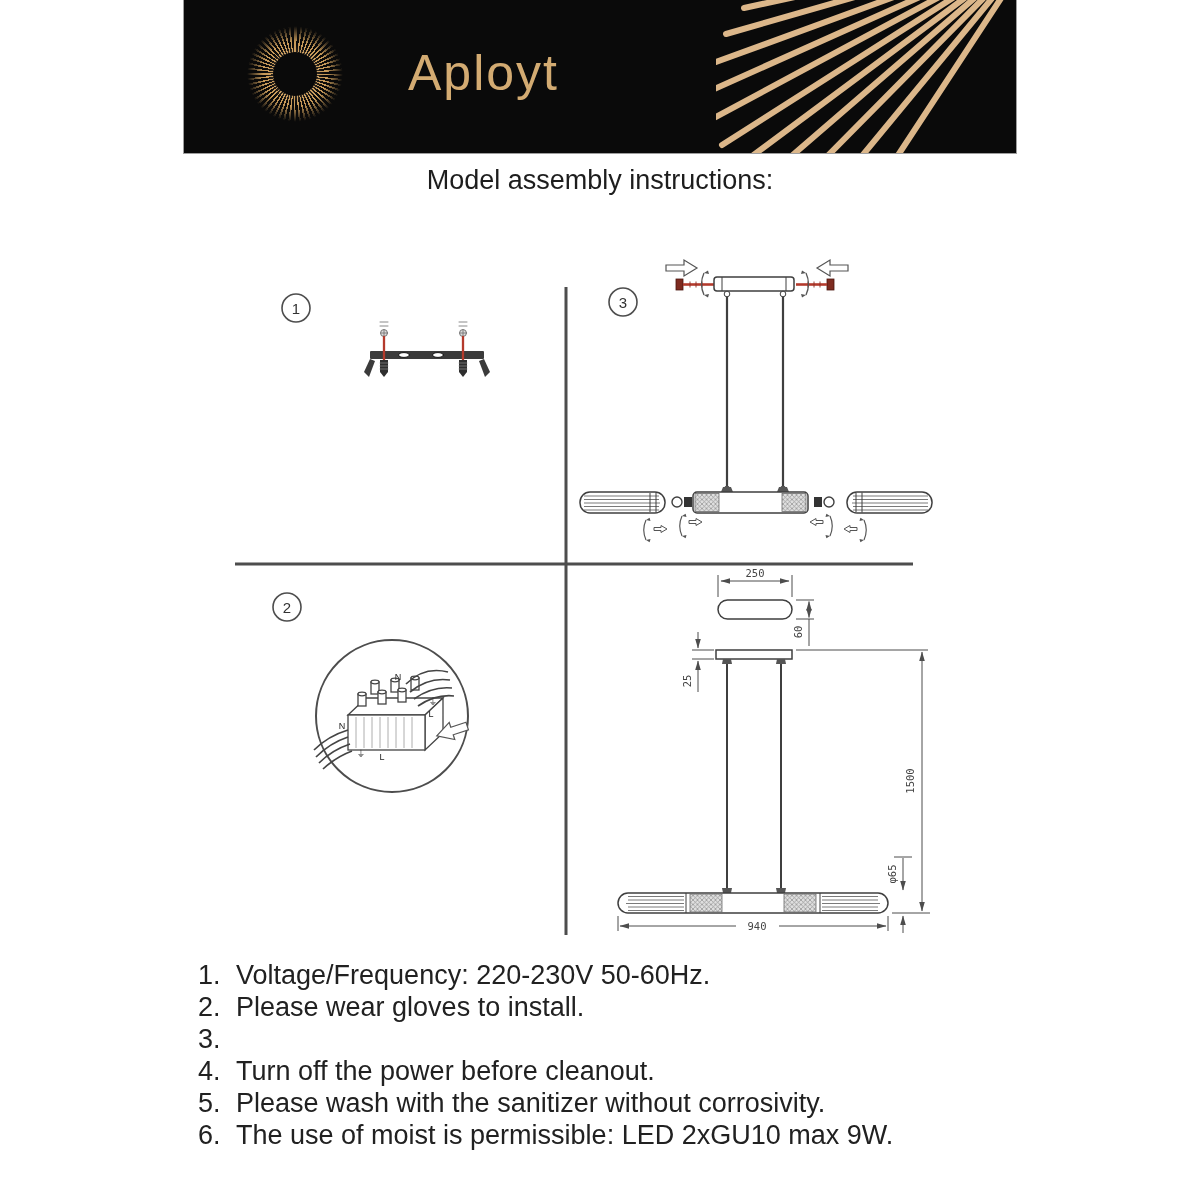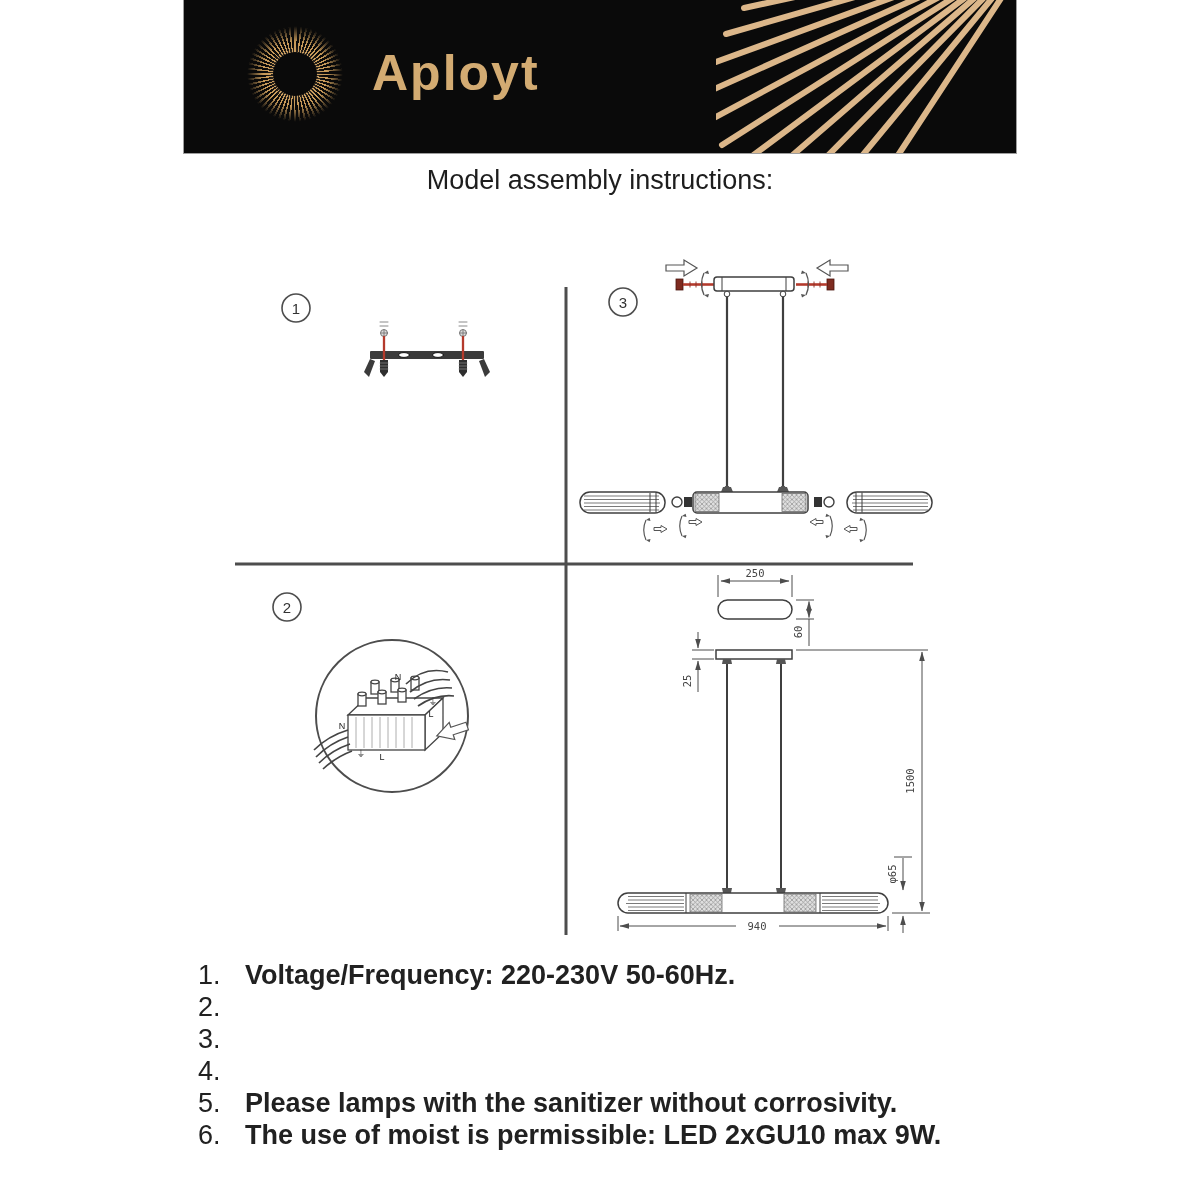--- a/index.html
+++ b/index.html
@@ -9,36 +9,36 @@
   
   .banner{position:absolute;left:184px;top:0;width:832px;height:153px;
           background:#0a0a0a;outline:1px solid #9e9e9e;overflow:hidden;}
   .sunburst{position:absolute;left:62px;top:25px;width:98px;height:98px;border-radius:50%;
       background:
         radial-gradient(circle, rgba(10,10,10,0) 0 46%, #0a0a0a 69%),
         repeating-conic-gradient(#c79a5a 0deg 2.6deg, #0a0a0a 2.6deg 6.4deg);}
   .sunburst::after{content:"";position:absolute;left:50%;top:50%;width:44px;height:44px;
       transform:translate(-50%,-50%);border-radius:50%;background:#0a0a0a;
       box-shadow:0 0 7px 2px rgba(220,183,138,.28);}
-  .brand{position:absolute;left:188px;top:44px;font-size:50px;font-weight:700;
+  .brand{position:absolute;left:224px;top:44px;font-size:50px;font-weight:400;
          letter-spacing:2px;color:#d3ab72;}
   .rays{position:absolute;right:0;top:0;}
 
   
   .title-block{position:absolute;left:0;top:165px;width:1200px;text-align:center;
                color:#1d1d1d;font-size:27px;line-height:31px;}
 
   
   .diagram-svg{position:absolute;left:0;top:0;}
 
   
   .instructions{position:absolute;left:198px;top:959px;color:#212121;font-size:27px;}
   .instr-row{display:flex;line-height:32px;}
   .instr-num{width:38px;text-align:left;flex:0 0 38px;}
-  .instr-text{margin-left:9px;white-space:nowrap;font-weight:bold;}
+  .instr-text{margin-left:0;white-space:nowrap;}
 </style>
 </head>
 <body>
 
 <div class="banner">
   <div class="sunburst"></div>
   <div class="brand">Aployt</div>
   <svg class="rays" width="300" height="153" viewBox="0 0 300 153">
     <g stroke="#dcb78a" stroke-width="6" stroke-linecap="round" fill="none">
       <line x1="320" y1="-55" x2="55" y2="-15"></line>
@@ -301,28 +301,30 @@
   </g>
 </svg>
 
 <div class="instructions">
   <div class="instr-row">
     <span class="instr-num">1.</span>
     <span class="instr-text">Voltage/Frequency: 220-230V 50-60Hz.</span>
   </div>
   <div class="instr-row">
     <span class="instr-num">2.</span>
+    <span class="instr-text">Please wear gloves to install.</span>
   </div>
   <div class="instr-row">
     <span class="instr-num">3.</span>
   </div>
   <div class="instr-row">
     <span class="instr-num">4.</span>
+    <span class="instr-text">Turn off the power before cleanout.</span>
   </div>
   <div class="instr-row">
     <span class="instr-num">5.</span>
-    <span class="instr-text">Please lamps with the sanitizer without corrosivity.</span>
+    <span class="instr-text">Please wash with the sanitizer without corrosivity.</span>
   </div>
   <div class="instr-row">
     <span class="instr-num">6.</span>
     <span class="instr-text">The use of moist is permissible: LED 2xGU10 max 9W.</span>
   </div>
 </div>
 
 </body></html>

